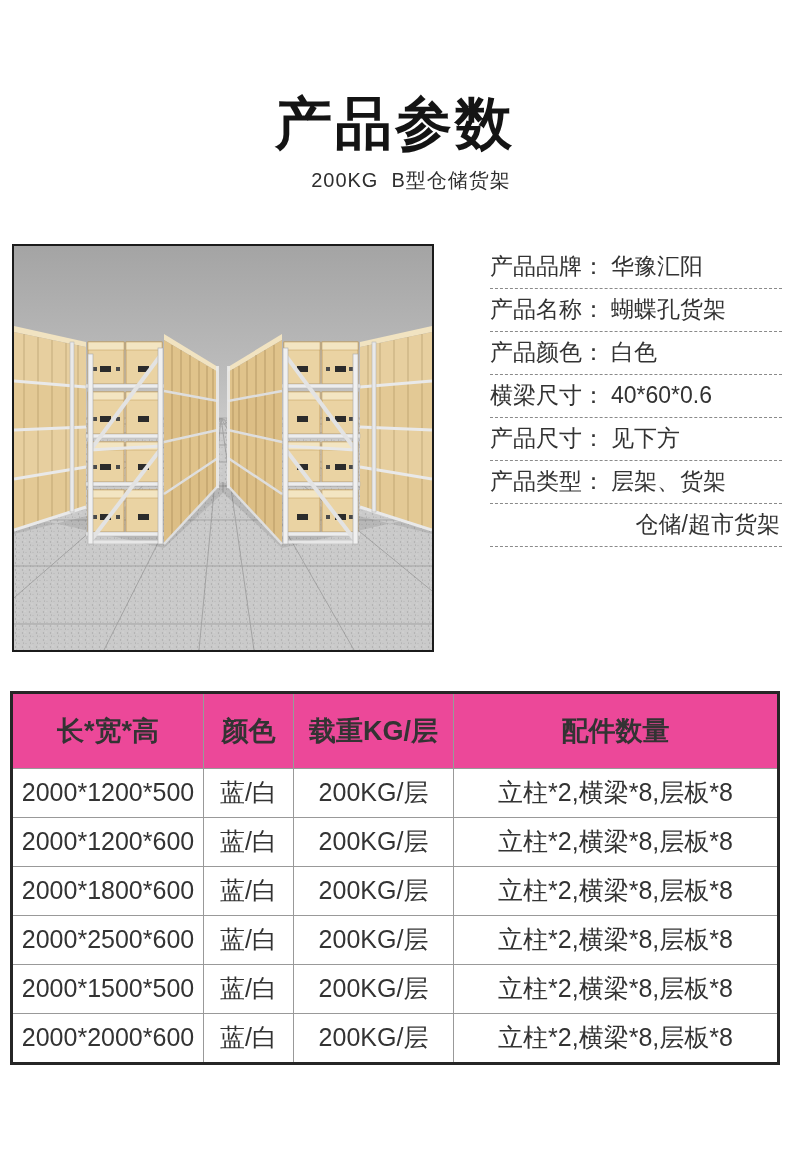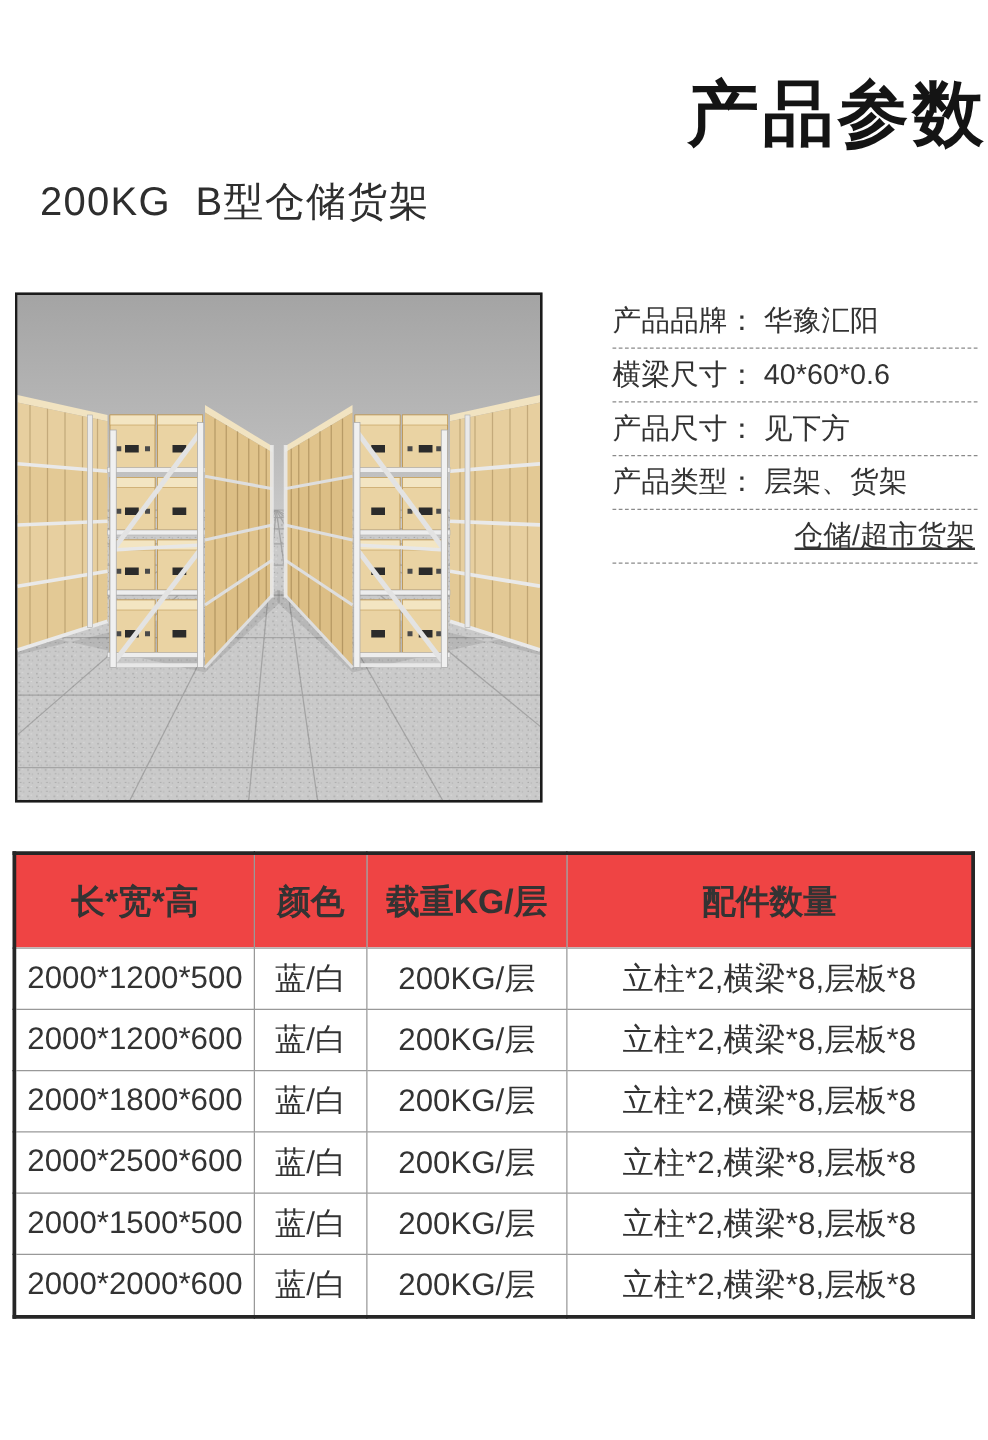--- a/index.html
+++ b/index.html
@@ -1,38 +1,38 @@
 <!DOCTYPE html>
 <html><head>
 <meta charset="utf-8">
 <style>
   html,body{margin:0;padding:0;background:#ffffff;}
   body{width:790px;font-family:"Liberation Sans","DejaVu Sans",sans-serif;color:#333;}
   .page{width:790px;height:1152px;background:#fff;overflow:hidden;position:relative;}
 
-  .title{padding-top:64px;text-align:right;font-size:57px;line-height:1.15;
-         font-weight:900;color:#141414;letter-spacing:3px;font-family:Liberation Mono, monospace;}
-  .subtitle{margin-top:10px;text-align:left;font-size:32px;color:#2e2e2e;
+  .title{padding-top:91px;text-align:center;font-size:57px;line-height:1.15;
+         font-weight:900;color:#141414;letter-spacing:3px;}
+  .subtitle{margin-top:10px;text-align:center;font-size:20px;color:#2e2e2e;
             letter-spacing:1px;white-space:pre;padding-left:32px;}
 
   .content{display:flex;margin-top:50px;padding-left:12px;gap:32px;}
   .photo{width:418px;height:404px;border:2px solid #1b1b1b;flex:none;background:#b5b5b5;}
   .photo svg{display:block;width:100%;height:100%;}
 
   .specs{flex:1;margin-left:24px;margin-right:8px;margin-top:2px;}
   .spec-row{display:flex;align-items:center;height:42px;
             border-bottom:1px dashed #8a8a8a;font-size:23px;color:#333;}
   .spec-row .label{flex:none;}
   .spec-row .value{margin-left:6px;}
-  .spec-row.right{justify-content:flex-end;padding-right:2px;text-decoration:underline;}
+  .spec-row.right{justify-content:flex-end;padding-right:2px;}
 
   table.spec-table{width:770px;margin:39px auto 0;border-collapse:collapse;
                    border:3px solid #262626;table-layout:fixed;}
   .spec-table th{height:72px;font-size:27px;font-weight:bold;color:#333;
-                 border:1px solid #999;text-align:center;background:#ef4444;}
+                 border:1px solid #999;text-align:center;background:#ec4899;}
   .spec-table td{height:46px;font-size:25px;color:#333;border:1px solid #999;
                  text-align:center;white-space:nowrap;background:#fff;}
 </style>
 </head>
 <body>
 
 <div class="page">
 
   <div class="title">产品参数</div>
   <div class="subtitle">200KG  B型仓储货架</div>
@@ -199,20 +199,28 @@
         </g>
       </svg>
     </div>
 
     <div class="specs">
       <div class="spec-row">
         <span class="label">产品品牌：</span>
         <span class="value">华豫汇阳</span>
       </div>
       <div class="spec-row">
+        <span class="label">产品名称：</span>
+        <span class="value">蝴蝶孔货架</span>
+      </div>
+      <div class="spec-row">
+        <span class="label">产品颜色：</span>
+        <span class="value">白色</span>
+      </div>
+      <div class="spec-row">
         <span class="label">横梁尺寸：</span>
         <span class="value">40*60*0.6</span>
       </div>
       <div class="spec-row">
         <span class="label">产品尺寸：</span>
         <span class="value">见下方</span>
       </div>
       <div class="spec-row">
         <span class="label">产品类型：</span>
         <span class="value">层架、货架</span>

